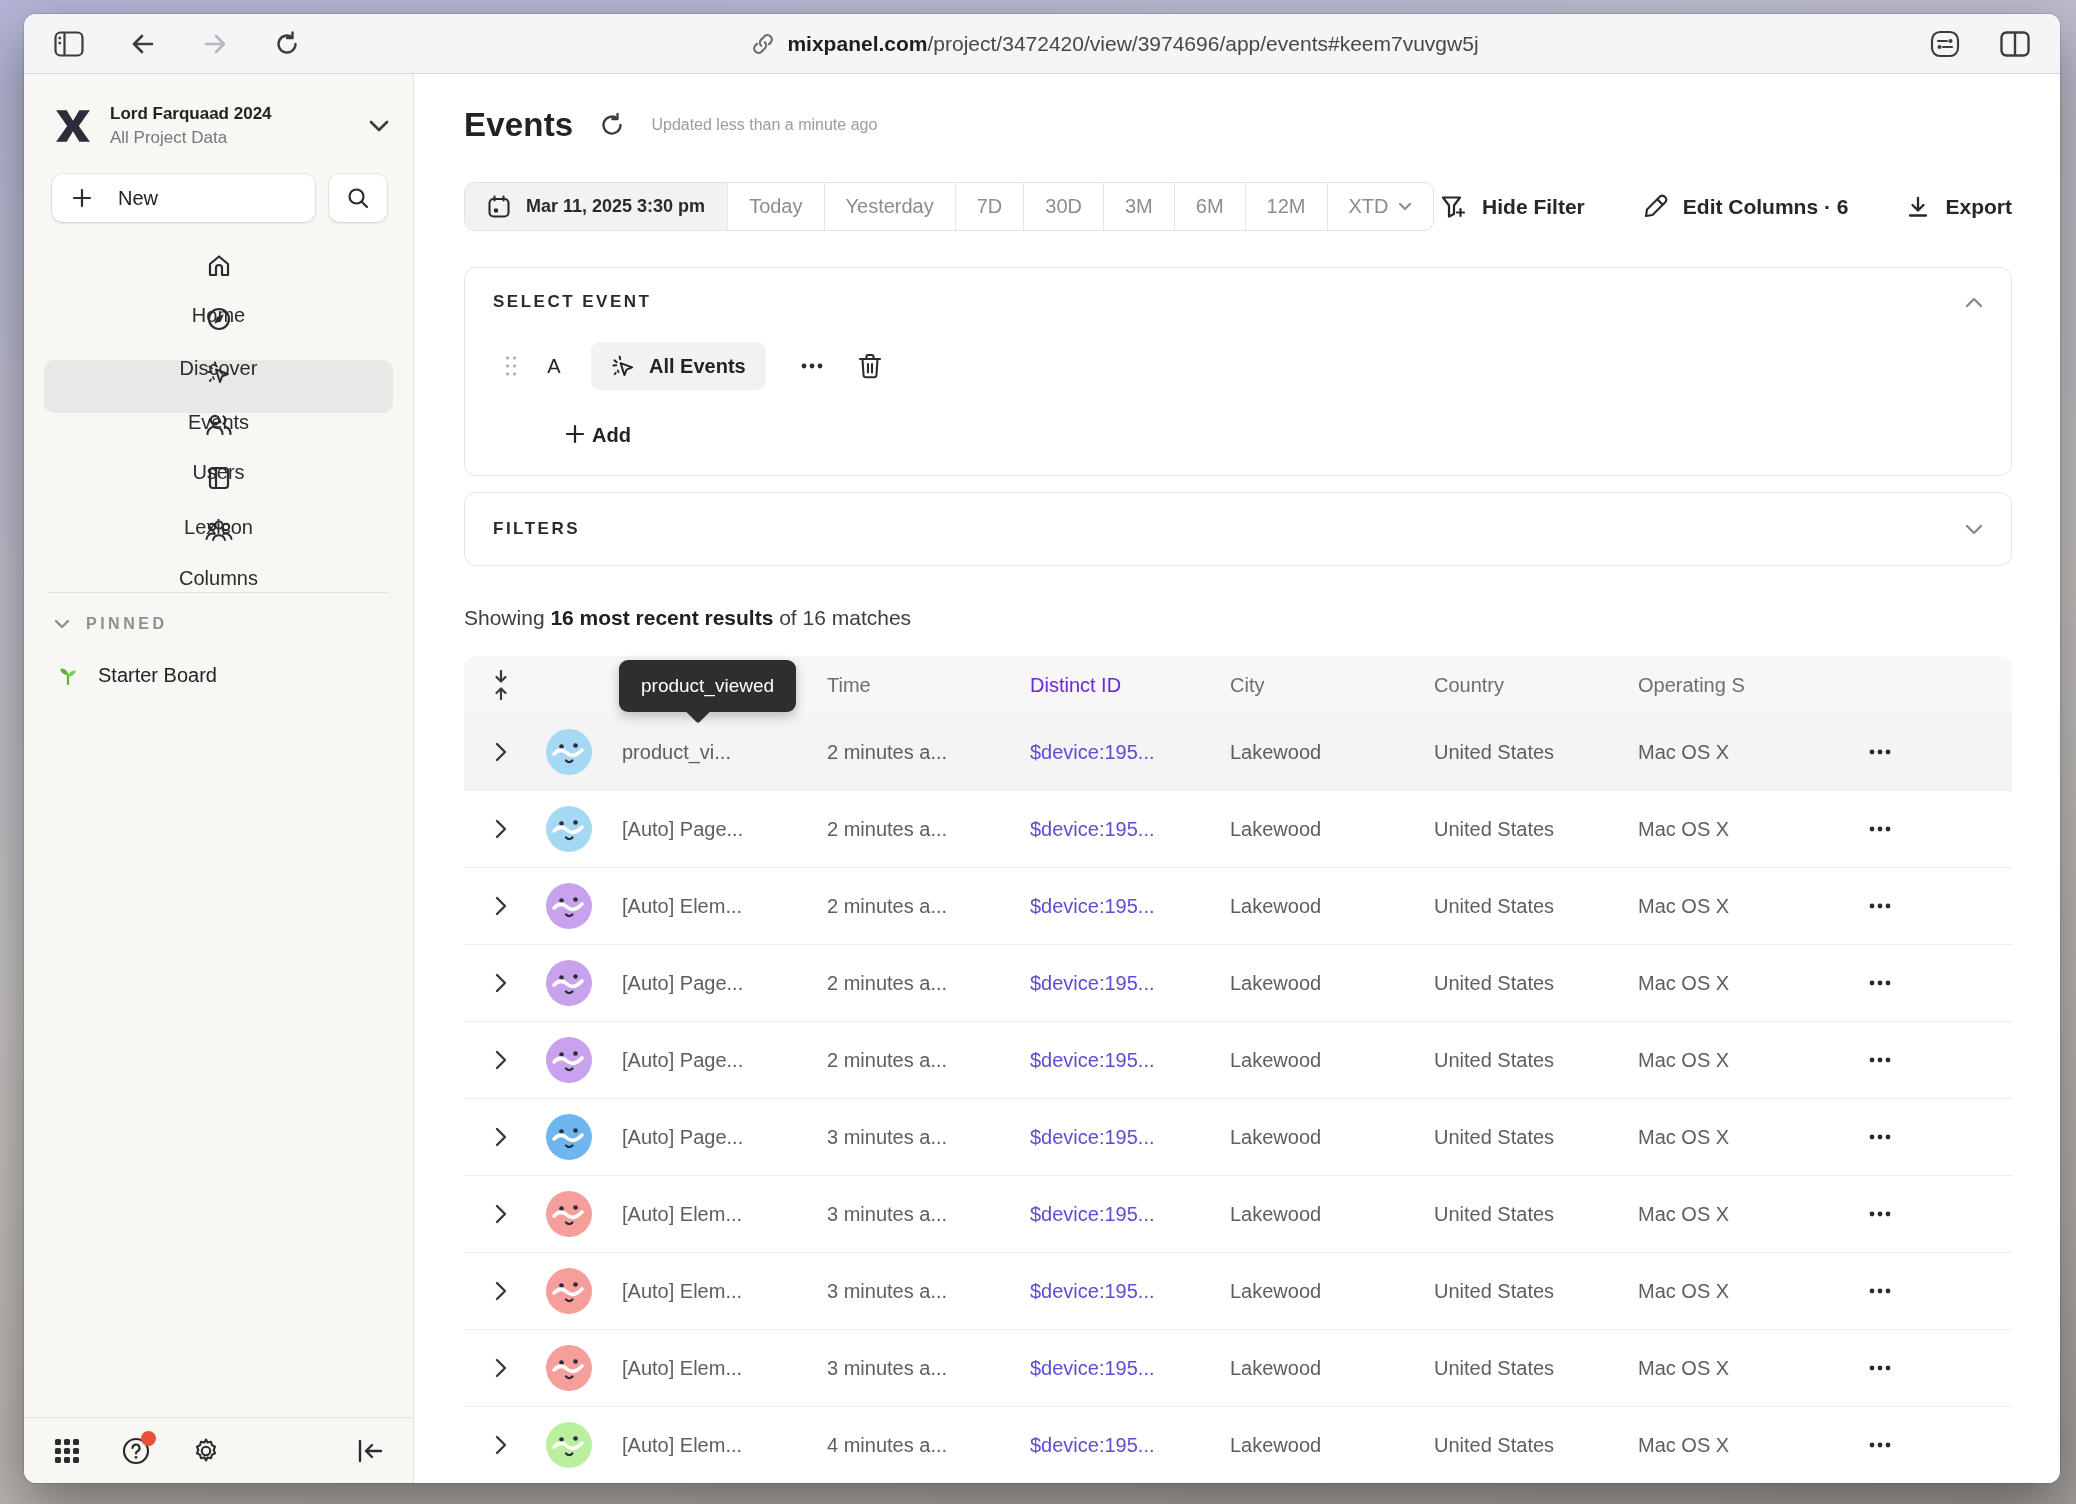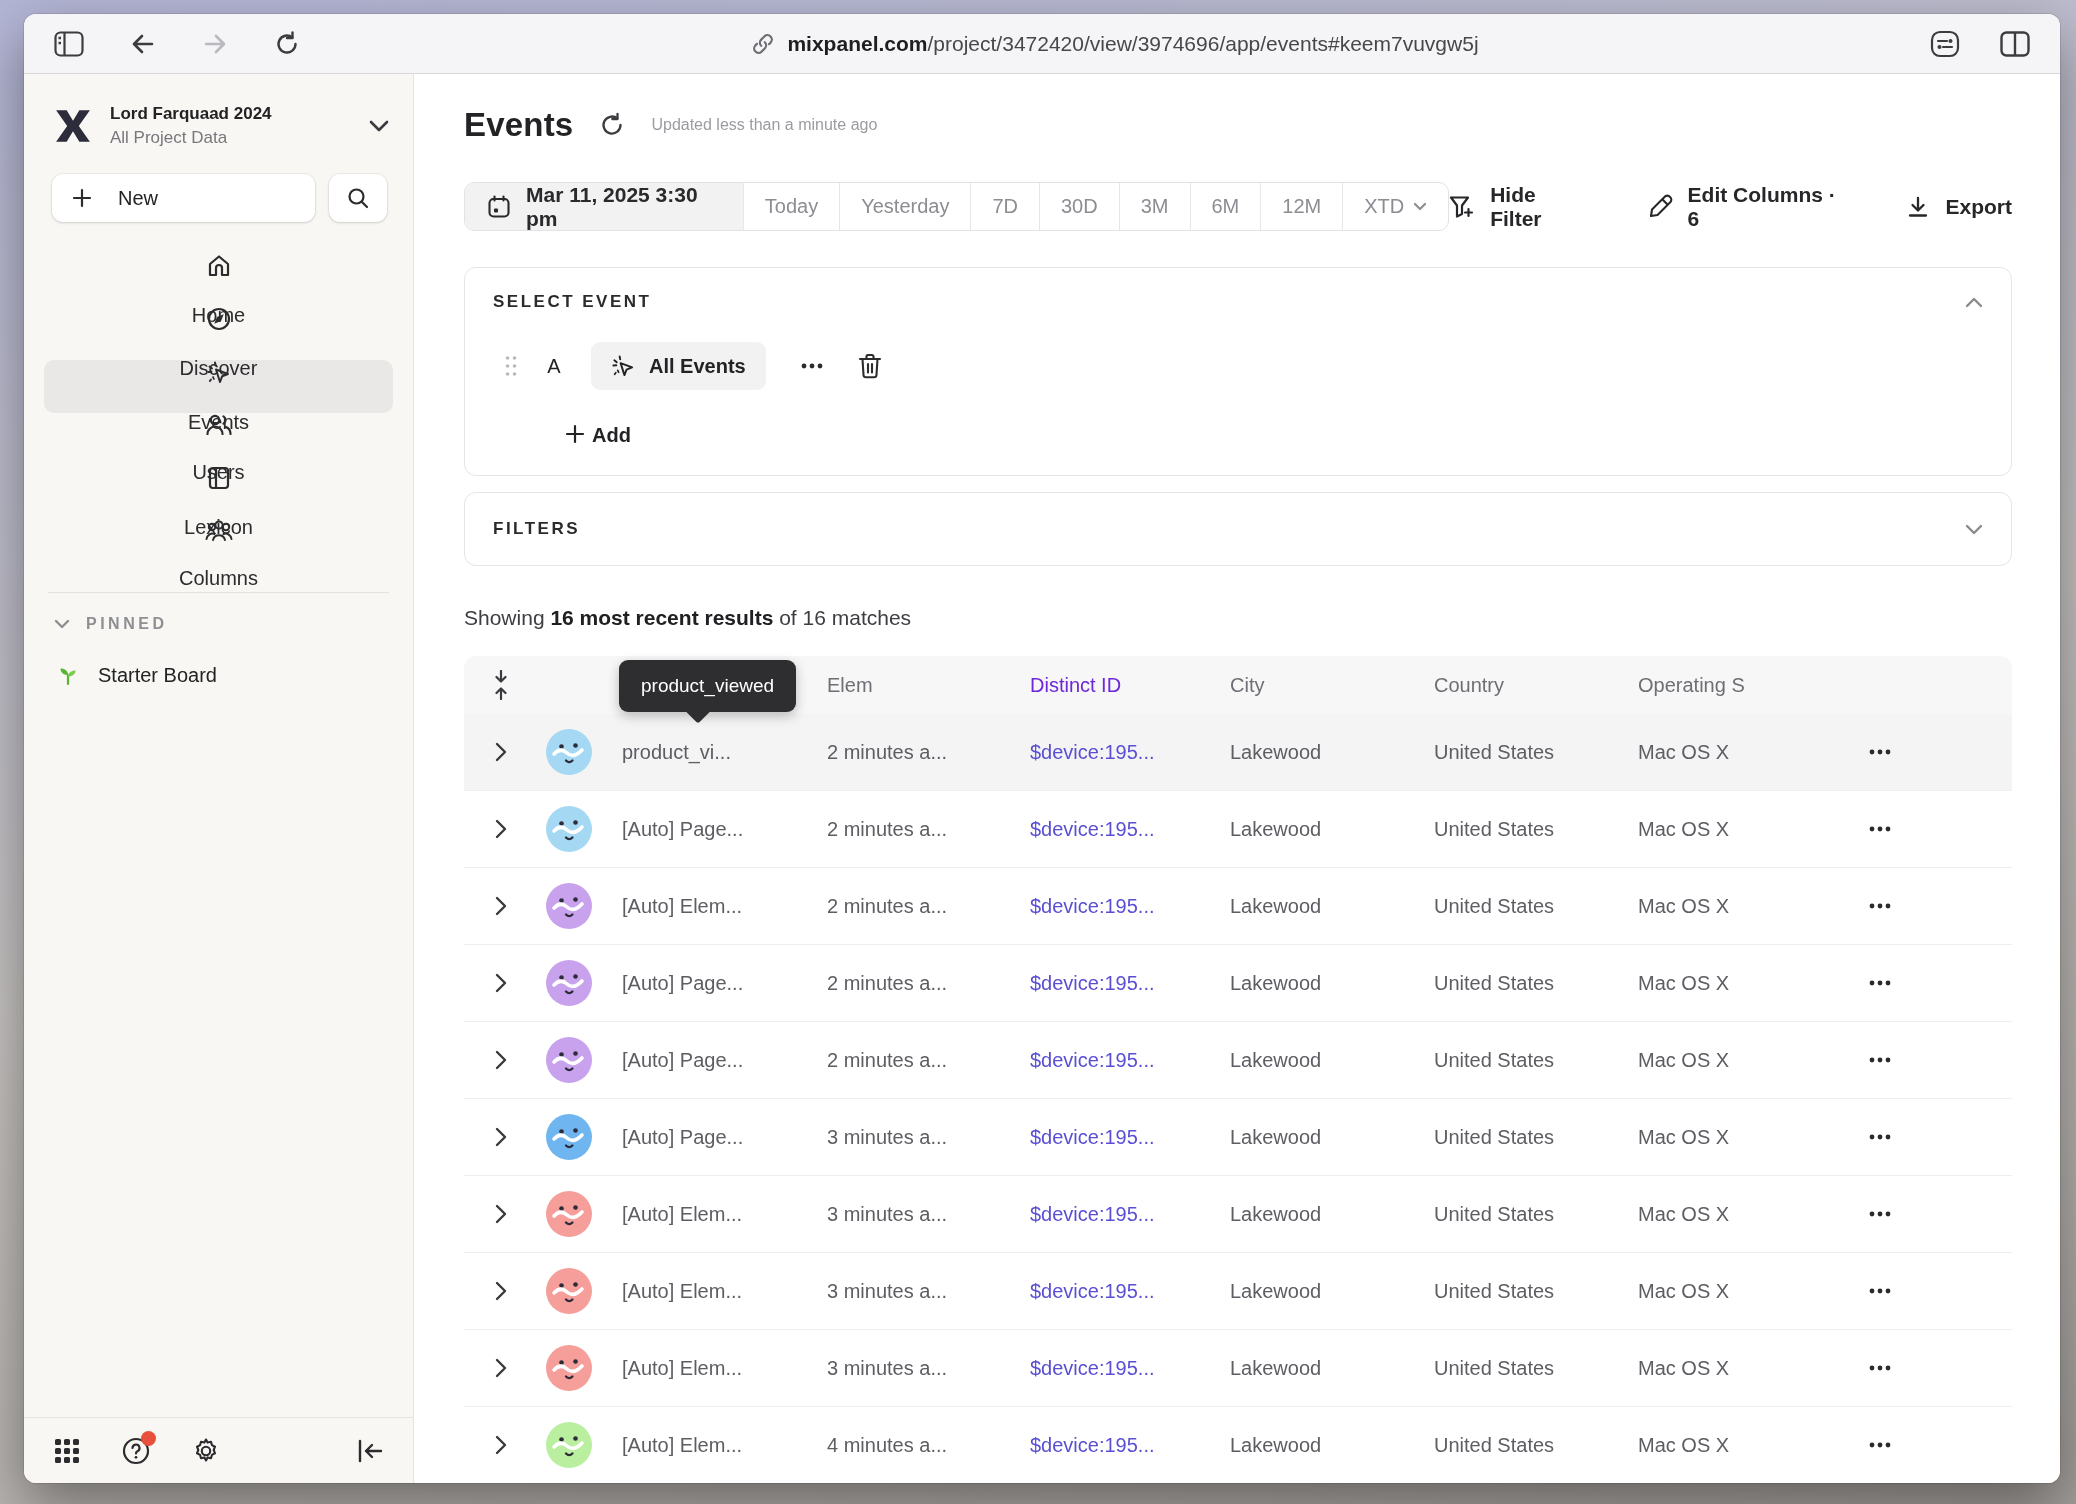--- a/index.html
+++ b/index.html
@@ -78,21 +78,21 @@
 
   
   .main { flex:1; min-width:0; background:#fff; position:relative; padding:0 48px 0 50px; overflow:hidden; }
 
   .page-head { display:flex; align-items:center; gap:26px; margin-top:28px; height:46px; }
   .page-title { font-size:33px; font-weight:700; color:#232326; letter-spacing:.2px; }
   .updated { font-size:16px; color:#9b9ba1; }
 
   .controls { display:flex; align-items:center; margin-top:34px; height:49px; }
   .date-group { display:flex; align-items:stretch; height:49px; border:1px solid #e2e2e5; border-radius:10px; overflow:hidden; background:#fff; }
-  .date-btn { display:flex; align-items:center; gap:15px; padding:0 22px; background:#f2f2f3; font-size:21px; font-weight:700; color:#2a2a2d; cursor:pointer; }
+  .date-btn { display:flex; align-items:center; gap:15px; padding:0 22px; background:#f2f2f3; font-size:18px; font-weight:700; color:#2a2a2d; cursor:pointer; }
   .seg { display:flex; align-items:center; gap:9px; padding:0 21px; border-left:1px solid #e7e7e9; color:#8c8c92; font-size:20px; cursor:pointer; }
   .right-controls { margin-left:auto; display:flex; align-items:center; gap:58px; }
   .ctrl-btn { display:flex; align-items:center; gap:15px; font-size:21px; font-weight:600; color:#27272a; cursor:pointer; }
 
   .panel { border:1px solid #e5e5e8; border-radius:12px; margin-top:36px; padding:24px 28px 26px; }
   .panel-head { display:flex; align-items:center; justify-content:space-between;
     font-size:17px; font-weight:700; letter-spacing:2.5px; color:#2b2b2e; }
   .event-row { display:flex; align-items:center; gap:28px; margin:30px 0 0 12px; }
   .drag-dots { color:#b9b9be; }
   .series-letter { font-size:20px; color:#232326; width:18px; text-align:center; }
@@ -521,21 +521,21 @@
           <div class="c1">
             <span style="color:#3a3a3e">
               <svg width="18" height="30" viewBox="0 0 18 30" fill="none" stroke="currentColor" stroke-width="2.2" stroke-linecap="round" stroke-linejoin="round">
                 <path d="M9 1 V11 M4.5 7 L9 11.5 L13.5 7"></path>
                 <path d="M9 29 V19 M4.5 23 L9 18.5 L13.5 23"></path>
               </svg>
             </span>
           </div>
           <div class="c2"></div>
           <div class="c-event"></div>
-          <div class="c-time">Elem</div>
+          <div class="c-time">Time</div>
           <div class="c-id">Distinct ID</div>
           <div class="c-city">City</div>
           <div class="c-country">Country</div>
           <div class="c-os">Operating S</div>
           <div class="c-dots"></div>
         </div>
         <div id="tbody">
             <div class="trow hl">
     <div class="c1">
       <span class="chev-btn">

